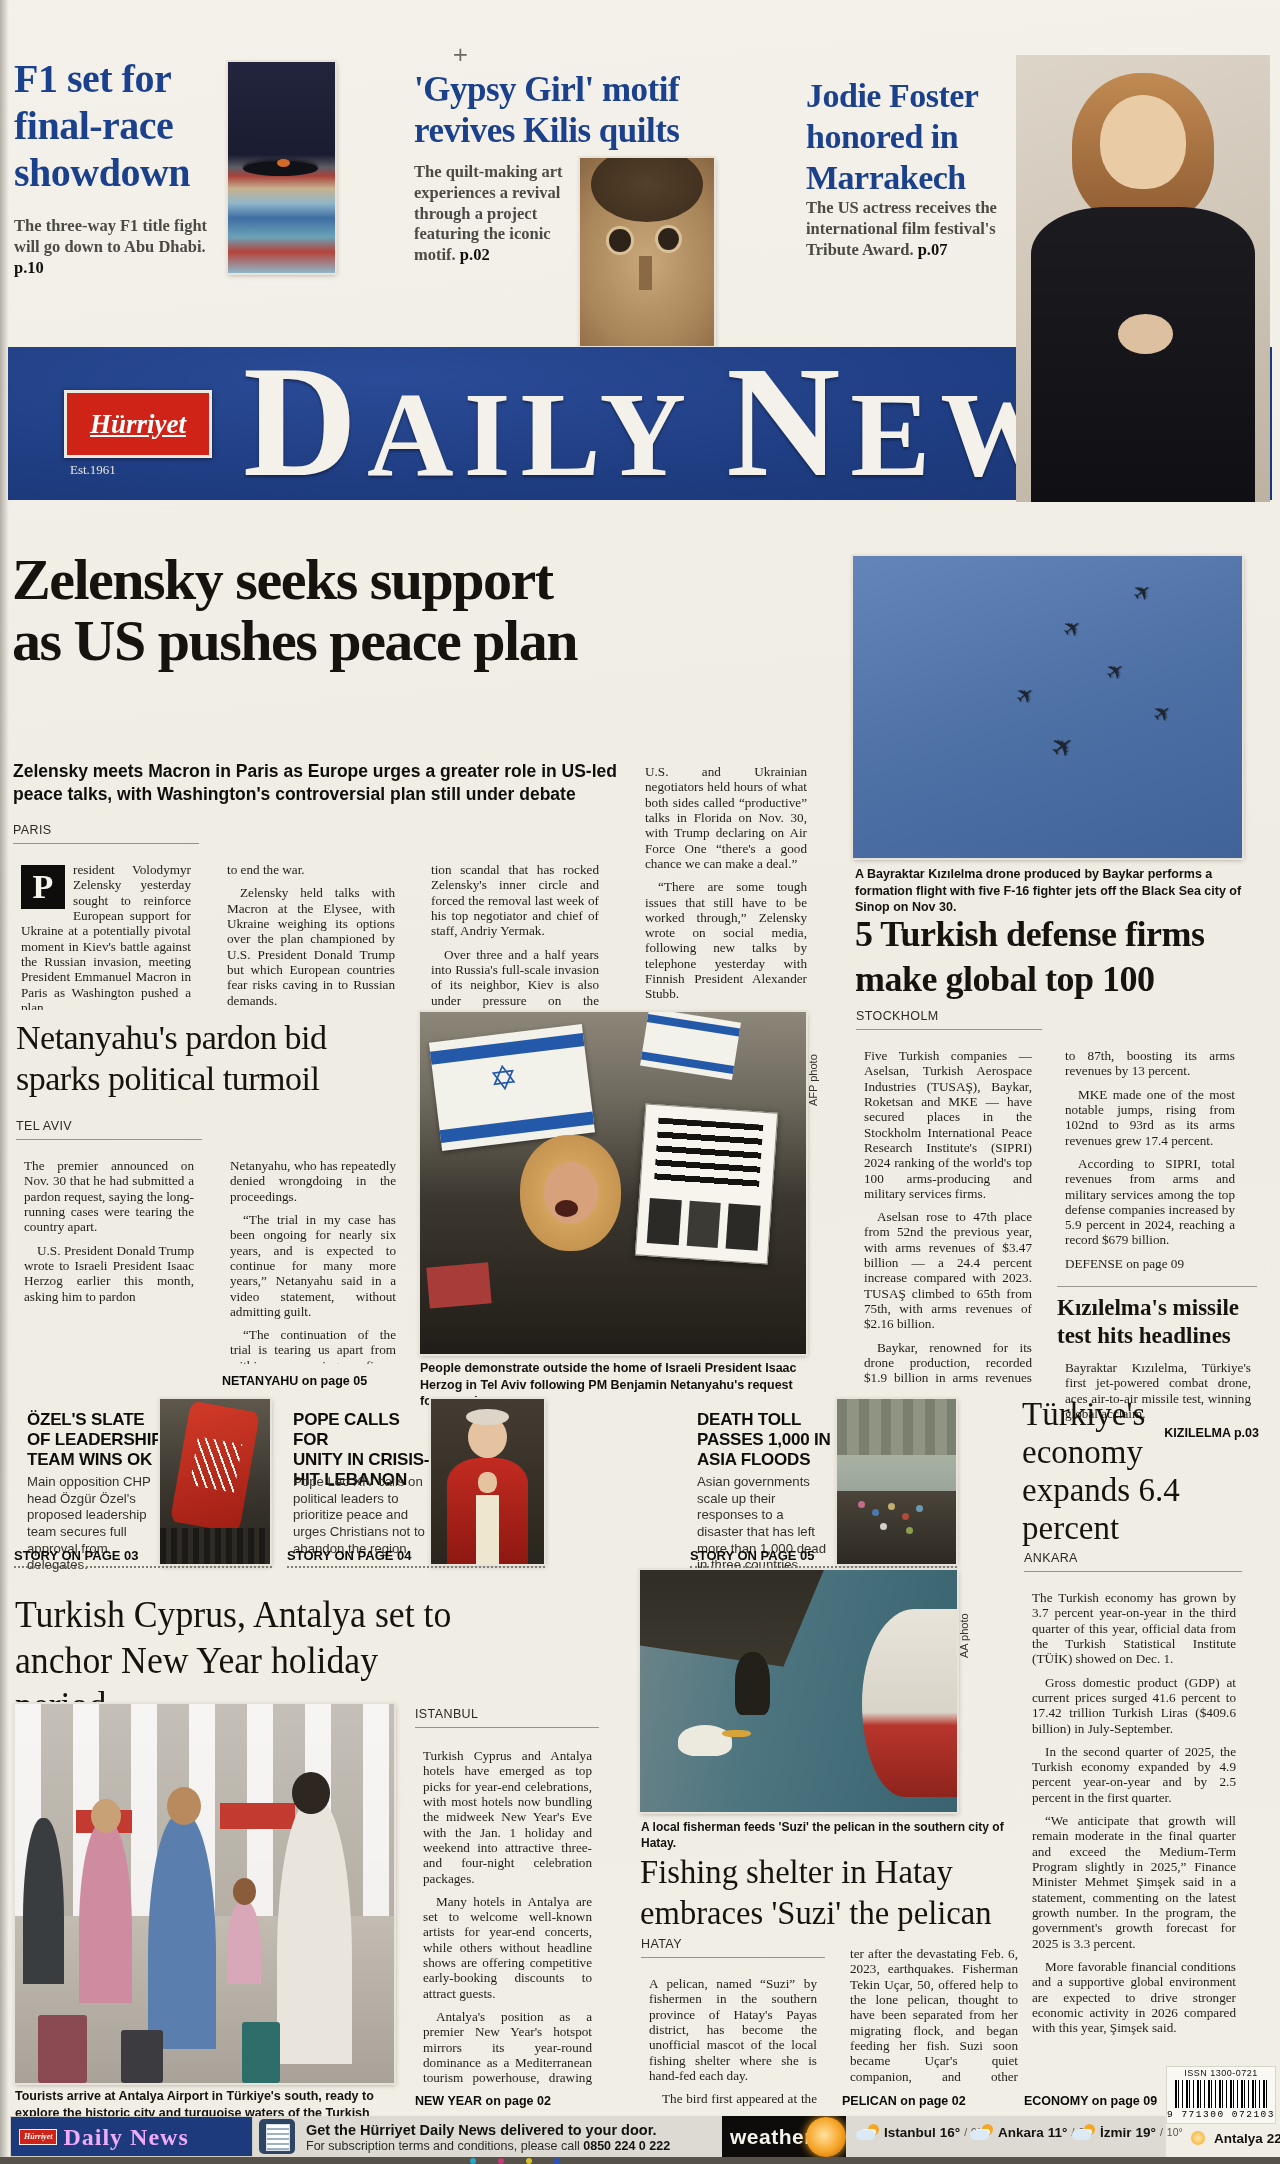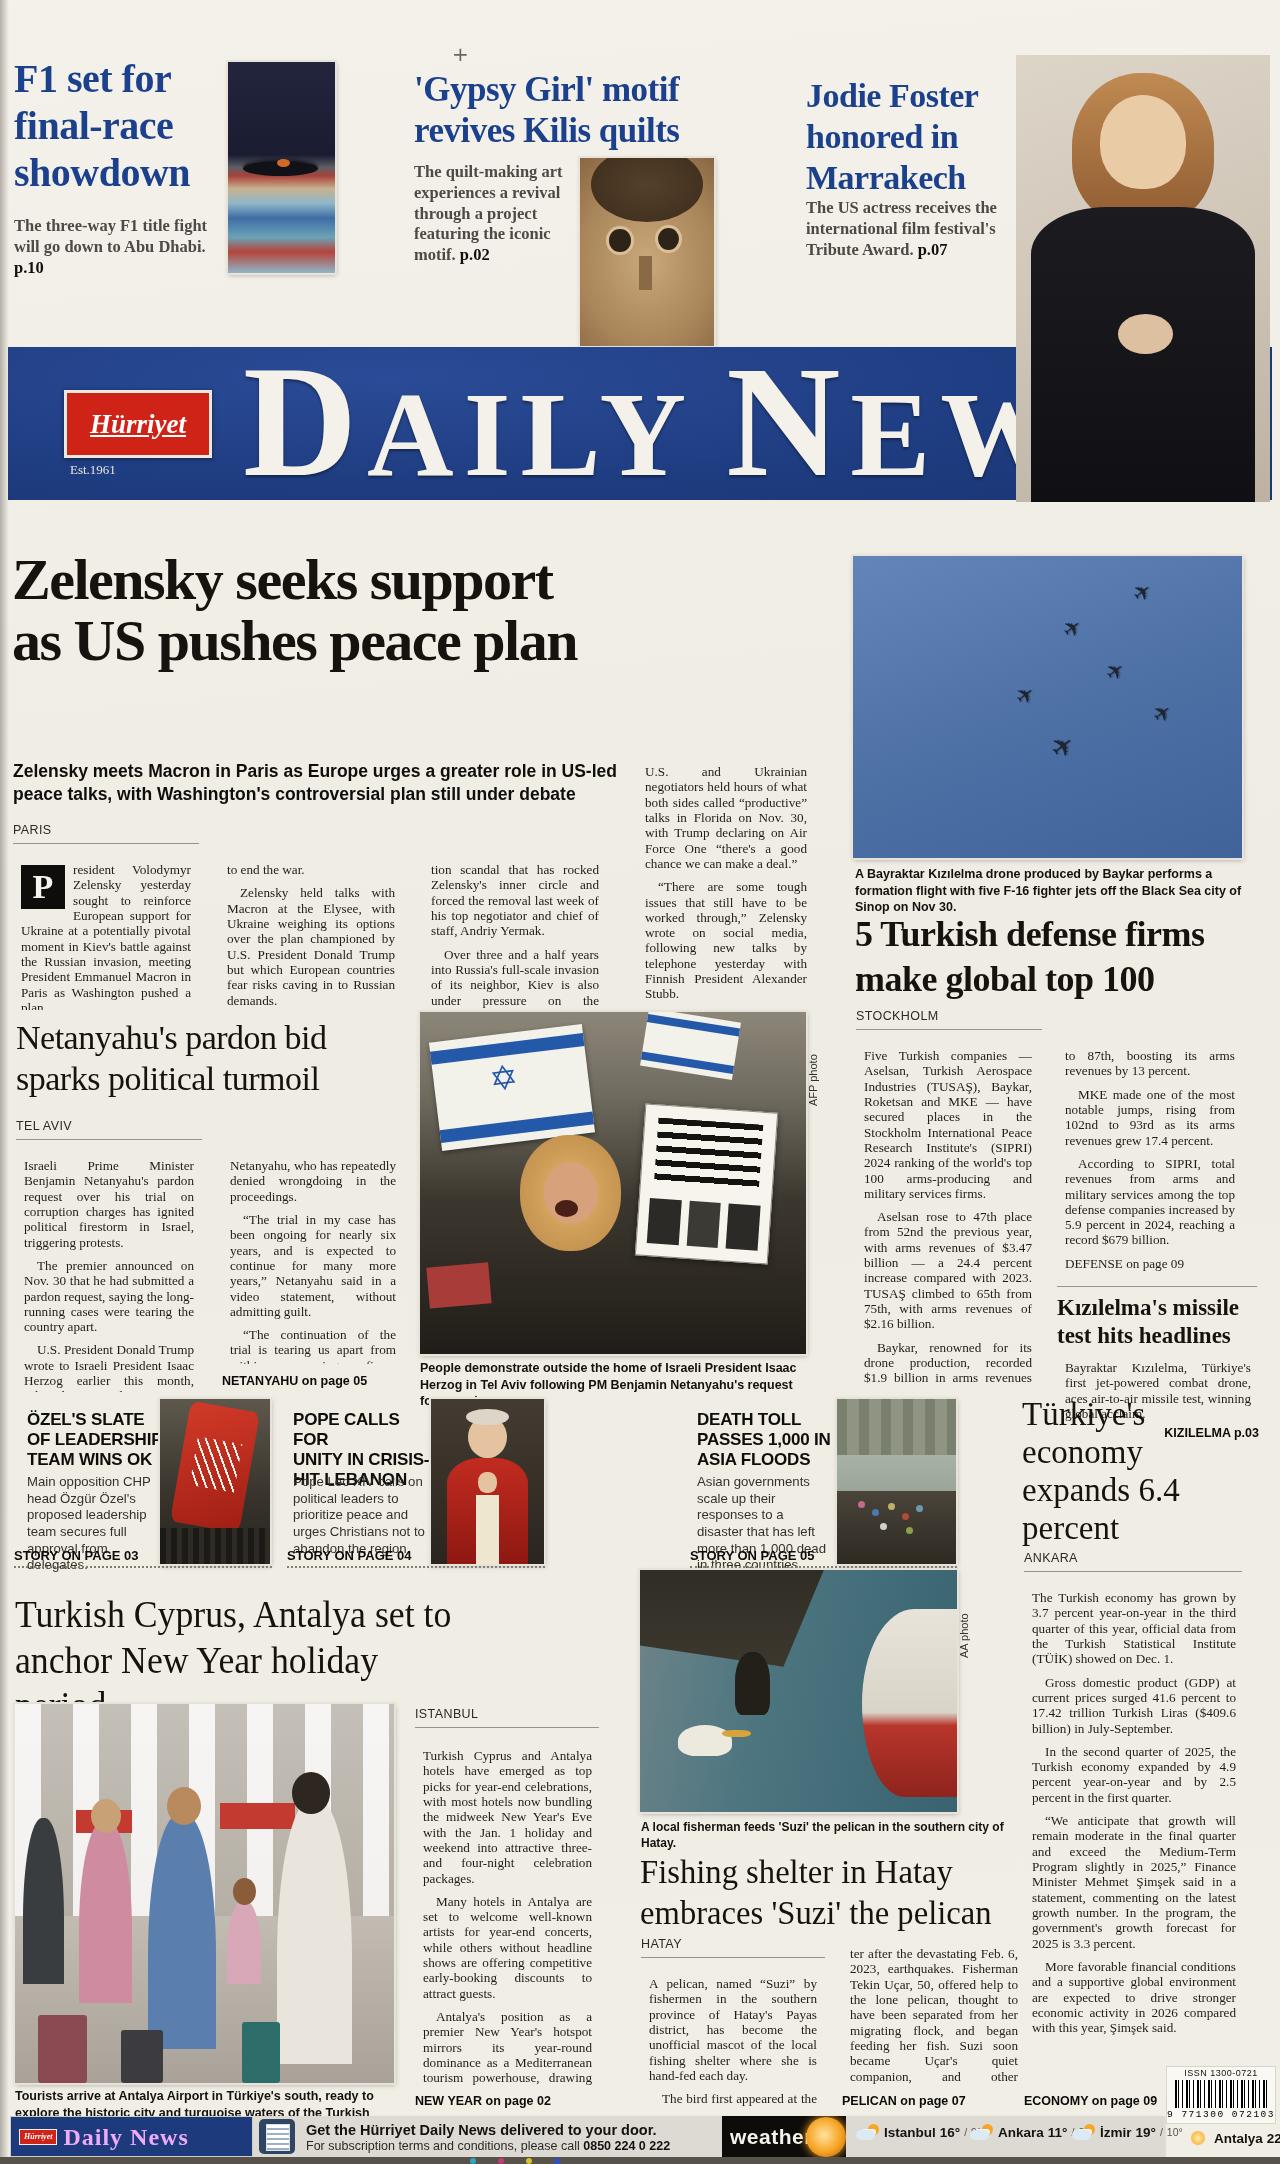--- a/index.html
+++ b/index.html
@@ -210,21 +210,20 @@
 test hits headlines</h3>
   <div class="abs body" style="left:1057px;top:1352px;width:202px;">
     <p>Bayraktar Kızılelma, Türkiye's first jet-powered combat drone, aces air-to-air missile test, winning global acclaim.</p>
   </div>
   <div class="abs jump" style="left:1057px;top:1422px;width:202px;text-align:right;">KIZILELMA p.03</div>
 
   <h2 class="abs hl" style="left:16px;top:1018px;width:360px;font-size:34px;line-height:1.2;letter-spacing:-.5px;margin:0;font-weight:normal;">Netanyahu's pardon bid
 sparks political turmoil</h2>
   <div class="abs dateline" style="left:16px;top:1120px;width:186px;">TEL AVIV</div>
   <div class="abs body col" style="left:16px;top:1150px;width:186px;height:242px;">
-    <p>Israeli Prime Minister Benjamin Netanyahu's pardon request over his trial on corruption charges has ignited political firestorm in Israel, triggering protests.</p>
     <p>The premier announced on Nov. 30 that he had submitted a pardon request, saying the long-running cases were tearing the country apart.</p>
     <p>U.S. President Donald Trump wrote to Israeli President Isaac Herzog earlier this month, asking him to pardon</p>
   </div>
   <div class="abs body col" style="left:222px;top:1150px;width:182px;height:214px;">
     <p>Netanyahu, who has repeatedly denied wrongdoing in the proceedings.</p>
     <p>“The trial in my case has been ongoing for nearly six years, and is expected to continue for many more years,” Netanyahu said in a video statement, without admitting guilt.</p>
     <p>“The continuation of the trial is tearing us apart from within, arousing fierce divisions, intensifying rifts,” he added.</p>
     <p>The cases against Netanyahu have exposed divisions in Israeli society.</p>
   </div>
   <div class="abs jump" style="left:222px;top:1370px;">NETANYAHU on page 05</div>
@@ -352,21 +351,21 @@
   <h2 class="abs hl" style="left:640px;top:1852px;width:410px;font-size:34px;line-height:1.2;margin:0;font-weight:normal;transform:scaleX(.96);transform-origin:left top;">Fishing shelter in Hatay
 embraces 'Suzi' the pelican</h2>
   <div class="abs dateline" style="left:641px;top:1938px;width:184px;">HATAY</div>
   <div class="abs body col" style="left:641px;top:1968px;width:184px;height:140px;">
     <p>A pelican, named “Suzi” by fishermen in the southern province of Hatay's Payas district, has become the unofficial mascot of the local fishing shelter where she is hand-fed each day.</p>
     <p>The bird first appeared at the İstiklal neighborhood shel-</p>
   </div>
   <div class="abs body col" style="left:842px;top:1938px;width:184px;height:148px;">
     <p>ter after the devastating Feb. 6, 2023, earthquakes. Fisherman Tekin Uçar, 50, offered help to the lone pelican, thought to have been separated from her migrating flock, and began feeding her fish. Suzi soon became Uçar's quiet companion, and other fishermen quickly joined in caring for her.</p>
   </div>
-  <div class="abs jump" style="left:842px;top:2090px;">PELICAN on page 07</div>
+  <div class="abs jump" style="left:842px;top:2090px;">PELICAN on page 02</div>
 
   <div class="abs fbar"></div>
   <div class="abs flogo">
     <span class="mini">Hürriyet</span>
     <span class="ft">Daily News</span>
   </div>
   <div class="abs npicon"></div>
   <div class="abs promo1" style="left:306px;top:2122px;">Get the Hürriyet Daily News delivered to your door.</div>
   <div class="abs promo2" style="left:306px;top:2139px;">
     <span>For subscription terms and conditions, please call</span>

